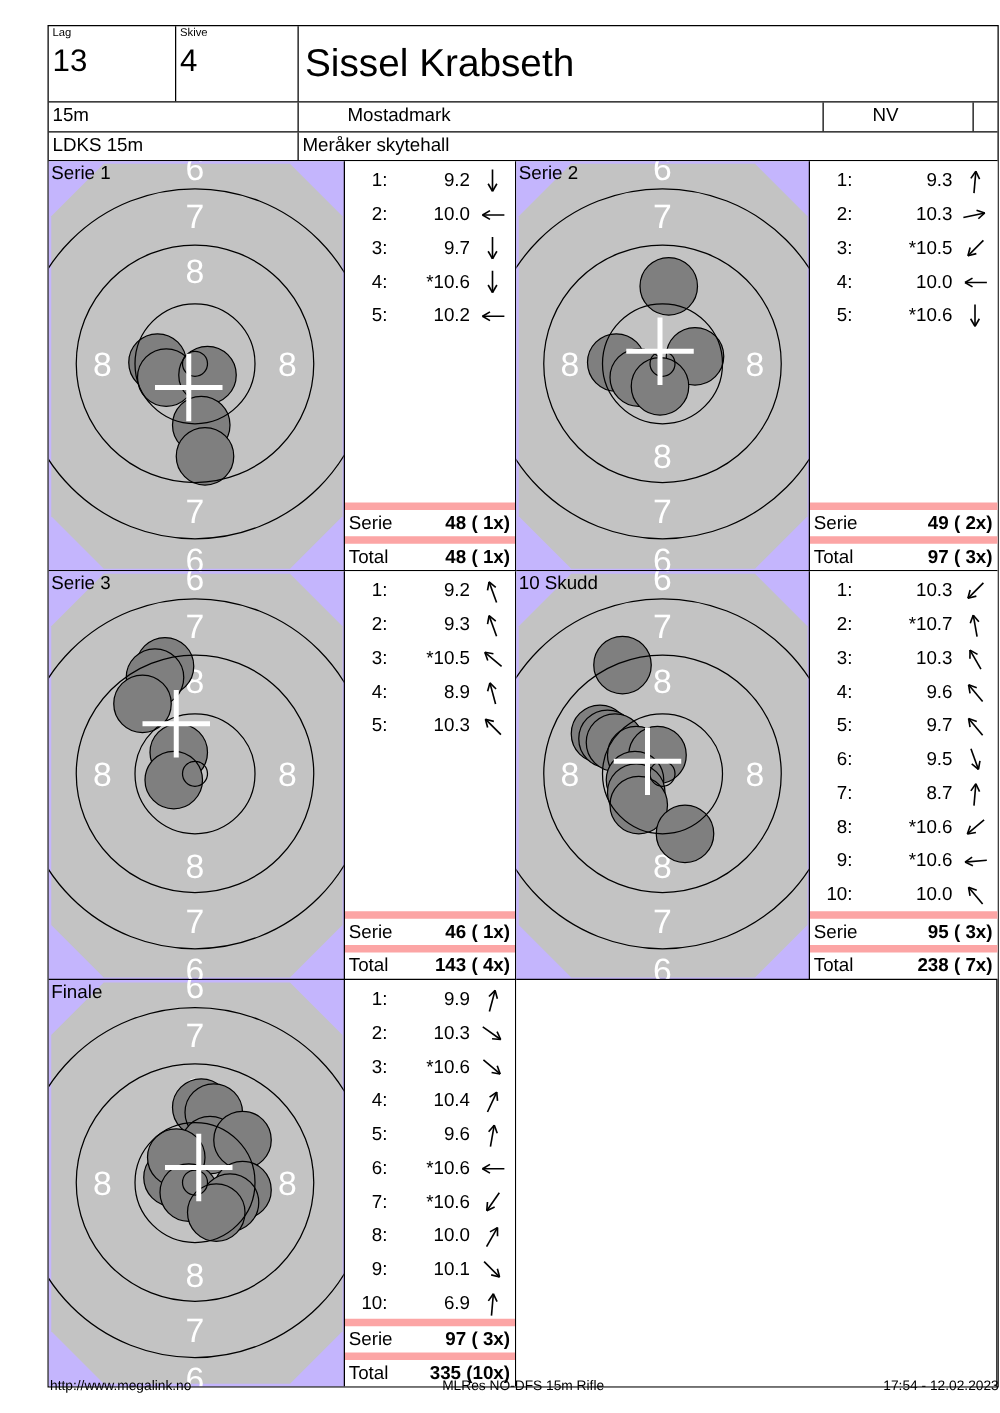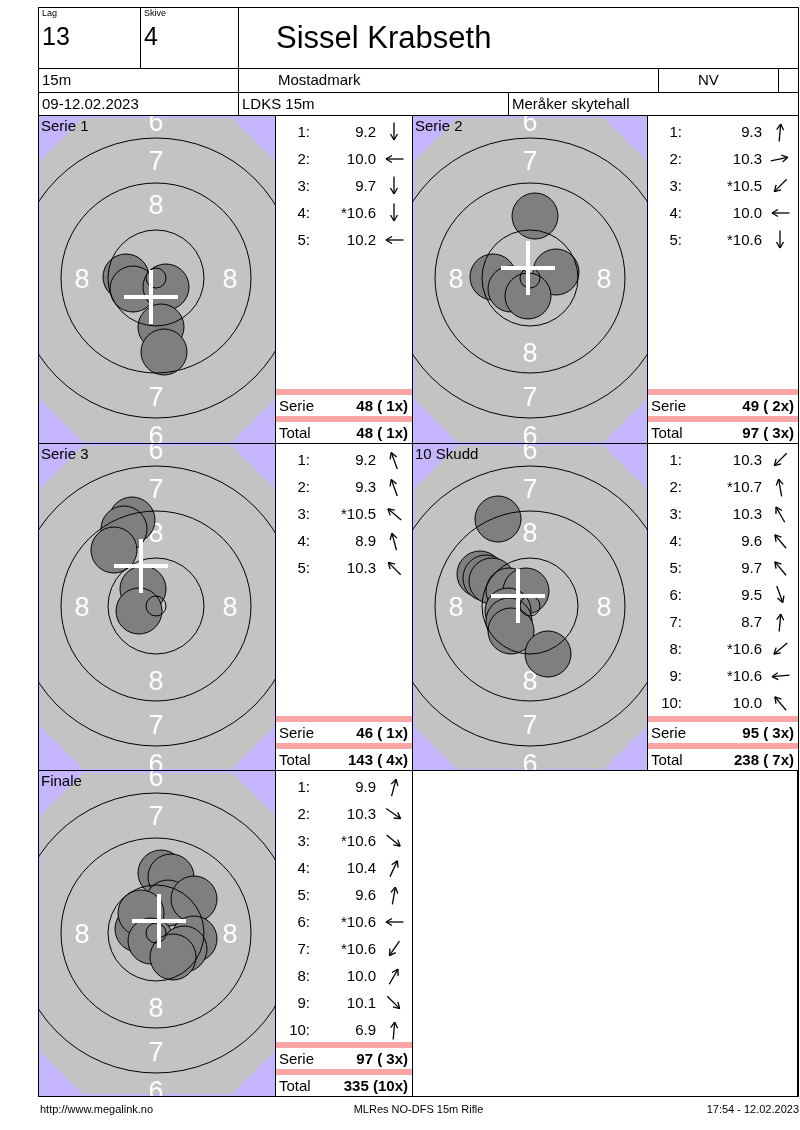--- a/index.html
+++ b/index.html
@@ -1,29 +1,29 @@
 <!DOCTYPE html>
 <html><head>
 <meta charset="utf-8">
 <style>
   * { box-sizing: border-box; margin: 0; padding: 0; }
   html,body { width: 800px; height: 1130px; background:#fff; font-family:"Liberation Sans",sans-serif; color:#000; }
-  .sheet { position:absolute; left:38px; top:7px; width:761px; border:1px solid #000; background:#fff; }
+  .sheet { position:absolute; left:38px; top:20px; width:761px; border:1px solid #000; background:#fff; }
 
   
   .hr { display:grid; border-bottom:1px solid #000; }
   .hr1 { grid-template-columns:102px 98px 1fr; height:61px; }
   .hr2 { grid-template-columns:200px 384px 84px 1fr; height:24px;gap:36px; }
   .hr3 { grid-template-columns:200px 270px 1fr; height:23px; }
   .hc { border-right:1px solid #000; overflow:hidden; padding:0 3px; }
   .hc:last-child { border-right:none; }
   .hc-small { display:flex; flex-direction:column; }
   .hc-label { font-size:9px; line-height:11px; }
   .hc-big { font-size:25px; line-height:34px; letter-spacing:0; }
-  .hc-name { font-size:31px; line-height:60px; padding-left:5px;margin-left:32px; }
+  .hc-name { font-size:31px; line-height:60px; padding-left:5px; }
   .hr2 .hc, .hr3 .hc { font-size:15px; line-height:22px; }
 
   
   .grid { display:grid; grid-template-columns:237px 137px 235px 1fr; grid-template-rows:328px 327px 325px; }
   .tcell { position:relative; overflow:hidden; border-right:1px solid #000; border-bottom:1px solid #000; background:#c4b5fd; }
   .scell { border-right:1px solid #000; border-bottom:1px solid #000; display:flex; flex-direction:column; background:#fff; }
   .scell.last { border-right:none; }
   .row3 .b, .bottom-none { border-bottom:none !important; }
   .panel-label { position:absolute; left:2px; top:1px; font-size:15px; z-index:5; }
   .target-svg { position:absolute; left:0; top:0; }
@@ -62,21 +62,20 @@
   </div>
 
   <div class="hr hr2">
     <div class="hc">15m</div>
     <div class="hc">Mostadmark</div>
     <div class="hc">NV</div>
     <div class="hc">K</div>
   </div>
 
   <div class="hr hr3">
-    <div class="hc">09-12.02.2023</div>
     <div class="hc">LDKS 15m</div>
     <div class="hc">Meråker skytehall</div>
   </div>
 
   <div class="grid">
 
     <div class="tcell">
       <span class="panel-label">Serie 1</span>
       <svg class="target-svg" width="237" height="328" viewBox="0 0 237 328">
           <polygon points="44,2 193,2 235,44 235,284 193,326 44,326 2,284 2,44" fill="#c3c3c3"></polygon>

